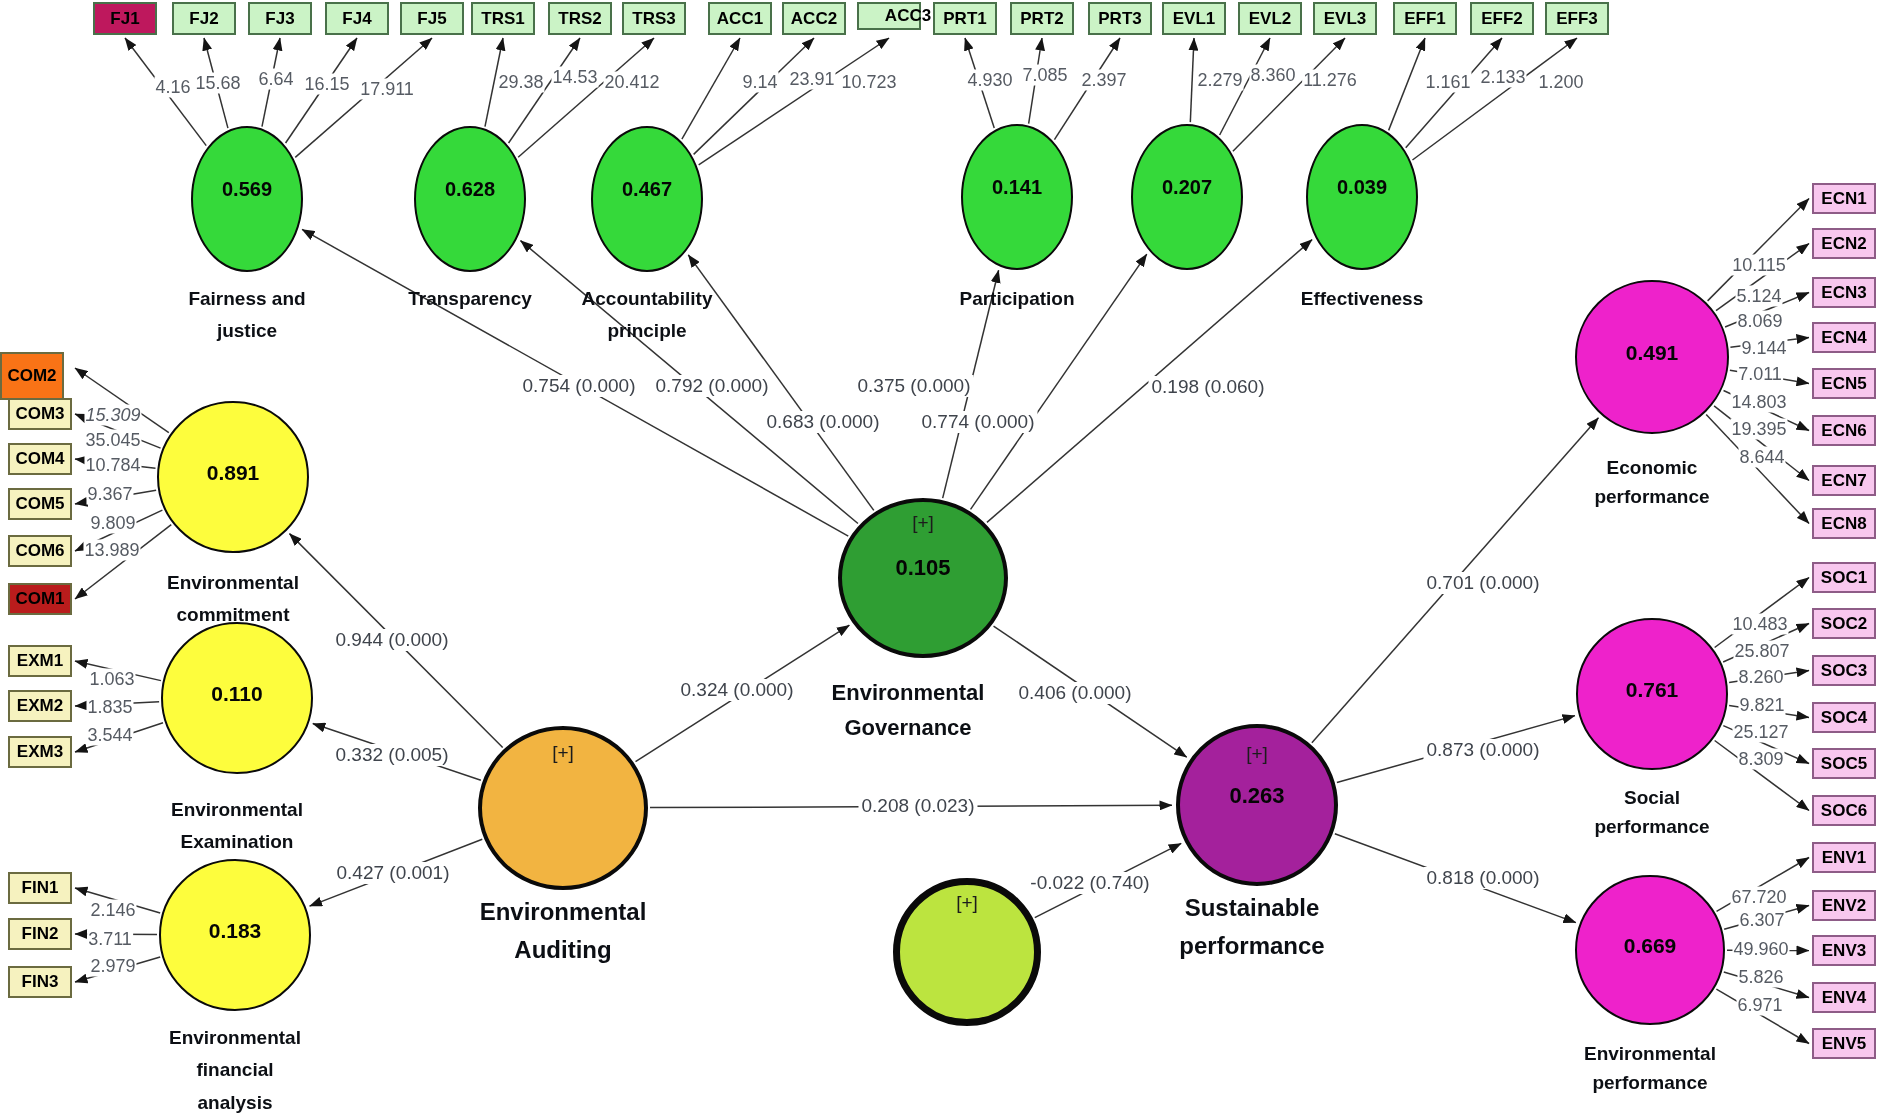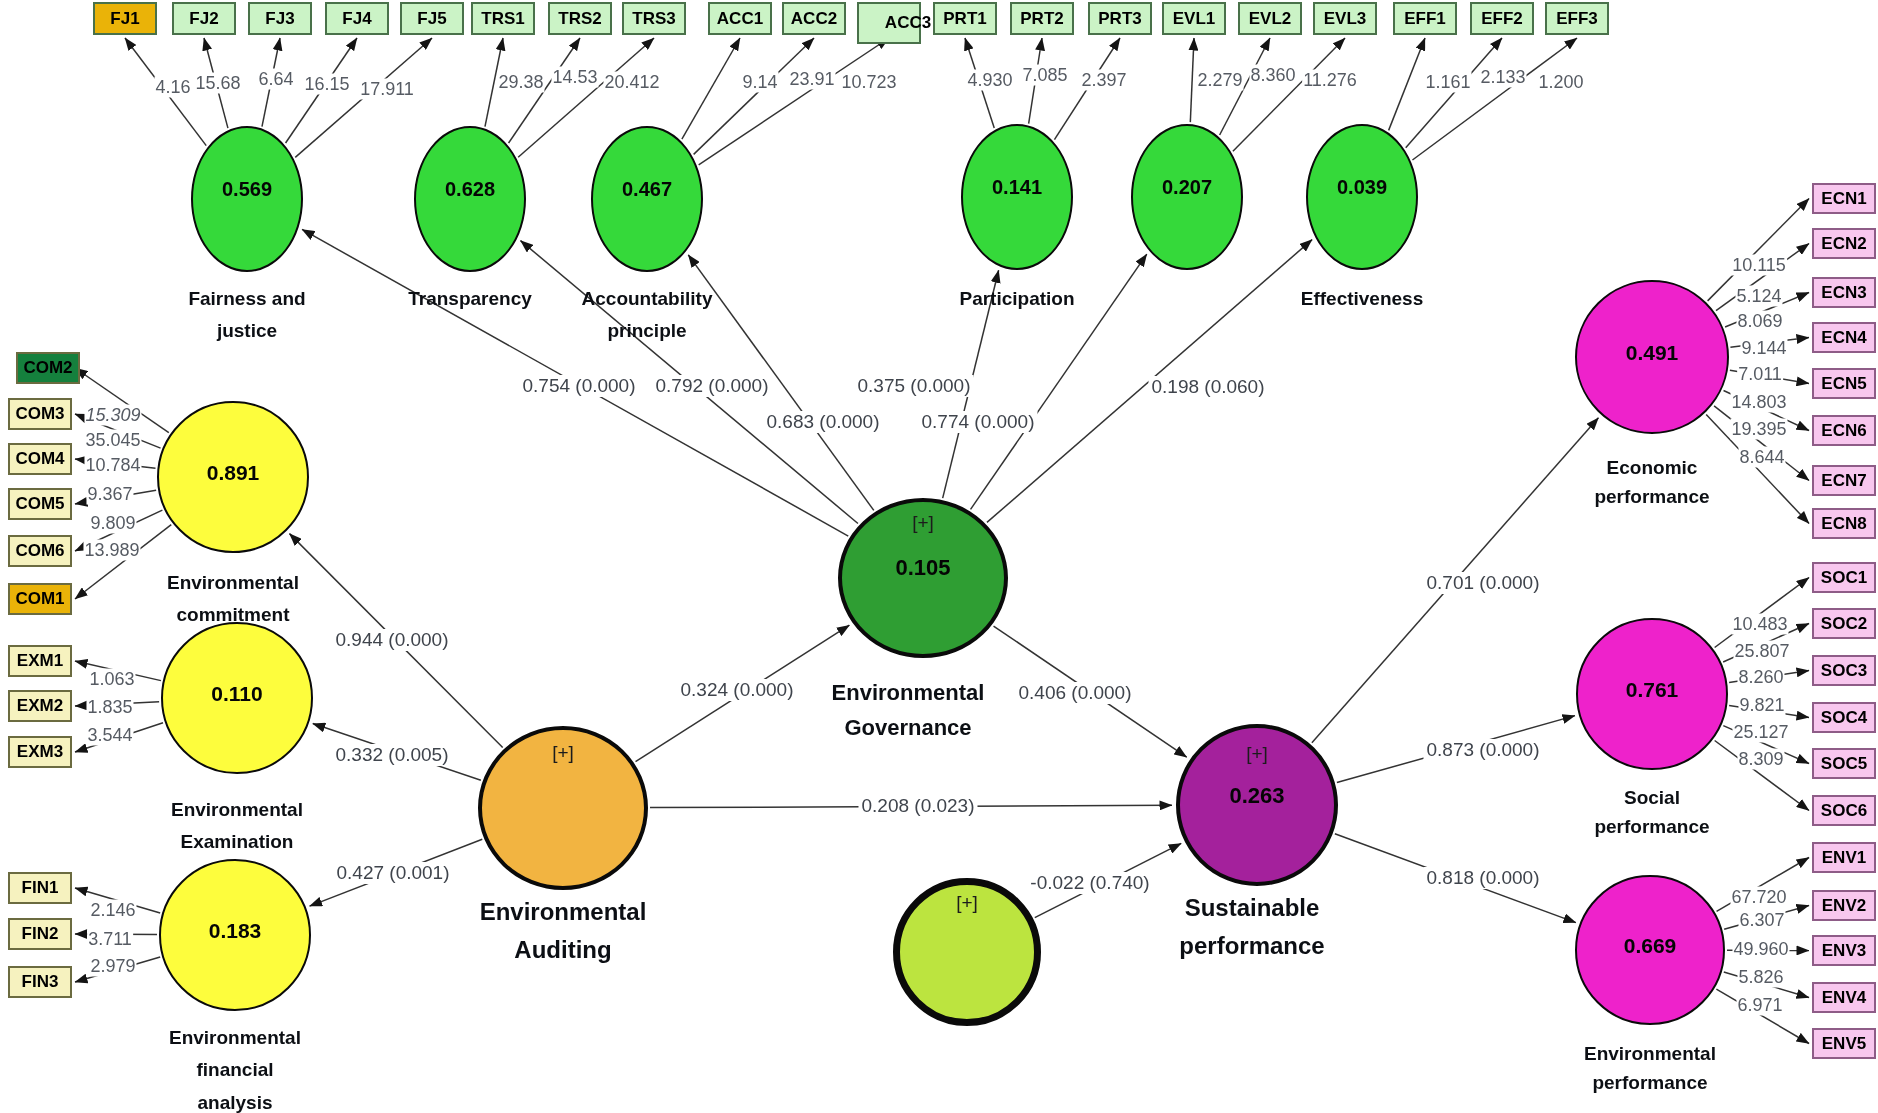--- a/index.html
+++ b/index.html
@@ -89,46 +89,46 @@
       <line x1="873.8146187610264" y1="510.3621633754425" x2="688.3090153313702" y2="254.84439786187315" stroke="#333333" stroke-width="1.5" marker-end="url(#arr)"></line>
       <line x1="942.678383502134" y1="498.1251453950201" x2="998.6297437942649" y2="270.3021945818235" stroke="#333333" stroke-width="1.5" marker-end="url(#arr)"></line>
       <line x1="970.5242673011047" y1="509.3152981774672" x2="1146.7819347719242" y2="254.14087212655616" stroke="#333333" stroke-width="1.5" marker-end="url(#arr)"></line>
       <line x1="986.9582628605767" y1="522.4120506032972" x2="1312.0563724364306" y2="239.67221440520504" stroke="#333333" stroke-width="1.5" marker-end="url(#arr)"></line>
       <line x1="993.5325730304389" y1="626.0056833415196" x2="1186.6995049091452" y2="757.2209210011256" stroke="#333333" stroke-width="1.5" marker-end="url(#arr)"></line>
       <line x1="1034.7884350443235" y1="917.6382760292568" x2="1181.1839871214804" y2="843.4308754935944" stroke="#333333" stroke-width="1.5" marker-end="url(#arr)"></line>
       <line x1="1311.8916113584794" y1="742.743185092155" x2="1598.4310780718454" y2="417.7566506931981" stroke="#333333" stroke-width="1.5" marker-end="url(#arr)"></line>
       <line x1="1336.904968958436" y1="782.5456922673762" x2="1574.9831624497" y2="715.6427062483122" stroke="#333333" stroke-width="1.5" marker-end="url(#arr)"></line>
       <line x1="1334.8689385374769" y1="833.7302699438528" x2="1575.8837813920402" y2="922.6543213787426" stroke="#333333" stroke-width="1.5" marker-end="url(#arr)"></line>
     </svg>
-<div class="box" style="left: 93px; top: 2px; width: 64px; height: 33px; background: #eab308; border-color: rgb(73, 113, 74);">FJ1</div>
+<div class="box" style="left: 93px; top: 2px; width: 64px; height: 33px; background: #be185d; border-color: rgb(73, 113, 74);">FJ1</div>
     <div class="box" style="left: 172px; top: 2px; width: 64px; height: 33px; background: rgb(203, 243, 198); border-color: rgb(73, 113, 74);">FJ2</div>
     <div class="box" style="left: 248px; top: 2px; width: 64px; height: 33px; background: rgb(203, 243, 198); border-color: rgb(73, 113, 74);">FJ3</div>
     <div class="box" style="left: 325px; top: 2px; width: 64px; height: 33px; background: rgb(203, 243, 198); border-color: rgb(73, 113, 74);">FJ4</div>
     <div class="box" style="left: 400px; top: 2px; width: 64px; height: 33px; background: rgb(203, 243, 198); border-color: rgb(73, 113, 74);">FJ5</div>
     <div class="box" style="left: 471px; top: 2px; width: 64px; height: 33px; background: rgb(203, 243, 198); border-color: rgb(73, 113, 74);">TRS1</div>
     <div class="box" style="left: 548px; top: 2px; width: 64px; height: 33px; background: rgb(203, 243, 198); border-color: rgb(73, 113, 74);">TRS2</div>
     <div class="box" style="left: 622px; top: 2px; width: 64px; height: 33px; background: rgb(203, 243, 198); border-color: rgb(73, 113, 74);">TRS3</div>
     <div class="box" style="left: 708px; top: 2px; width: 64px; height: 33px; background: rgb(203, 243, 198); border-color: rgb(73, 113, 74);">ACC1</div>
     <div class="box" style="left: 782px; top: 2px; width: 64px; height: 33px; background: rgb(203, 243, 198); border-color: rgb(73, 113, 74);">ACC2</div>
-    <div class="box" style="left: 857px; top: 2px; width: 64px; height: 42px; background: rgb(203, 243, 198); border-color: rgb(73, 113, 74); padding-left: 38px;">ACC3</div>
+    <div class="box" style="left: 857px; top: 2px; width: 64px; height: 28px; background: rgb(203, 243, 198); border-color: rgb(73, 113, 74); padding-left: 38px;">ACC3</div>
     <div class="box" style="left: 933px; top: 2px; width: 64px; height: 33px; background: rgb(203, 243, 198); border-color: rgb(73, 113, 74);">PRT1</div>
     <div class="box" style="left: 1010px; top: 2px; width: 64px; height: 33px; background: rgb(203, 243, 198); border-color: rgb(73, 113, 74);">PRT2</div>
     <div class="box" style="left: 1088px; top: 2px; width: 64px; height: 33px; background: rgb(203, 243, 198); border-color: rgb(73, 113, 74);">PRT3</div>
     <div class="box" style="left: 1162px; top: 2px; width: 64px; height: 33px; background: rgb(203, 243, 198); border-color: rgb(73, 113, 74);">EVL1</div>
     <div class="box" style="left: 1238px; top: 2px; width: 64px; height: 33px; background: rgb(203, 243, 198); border-color: rgb(73, 113, 74);">EVL2</div>
     <div class="box" style="left: 1313px; top: 2px; width: 64px; height: 33px; background: rgb(203, 243, 198); border-color: rgb(73, 113, 74);">EVL3</div>
     <div class="box" style="left: 1393px; top: 2px; width: 64px; height: 33px; background: rgb(203, 243, 198); border-color: rgb(73, 113, 74);">EFF1</div>
     <div class="box" style="left: 1470px; top: 2px; width: 64px; height: 33px; background: rgb(203, 243, 198); border-color: rgb(73, 113, 74);">EFF2</div>
     <div class="box" style="left: 1545px; top: 2px; width: 64px; height: 33px; background: rgb(203, 243, 198); border-color: rgb(73, 113, 74);">EFF3</div>
-    <div class="box" style="left: 16px; top: 352px; width: 64px; height: 32px; background: #15803d; border-color: rgb(107, 107, 64);">COM2</div>
+    <div class="box" style="left: 0; top: 352px; width: 64px; height: 48px; background: #f97316; border-color: rgb(107, 107, 64);">COM2</div>
     <div class="box" style="left: 8px; top: 398px; width: 64px; height: 32px; background: rgb(246, 242, 191); border-color: rgb(107, 107, 64);">COM3</div>
     <div class="box" style="left: 8px; top: 443px; width: 64px; height: 32px; background: rgb(246, 242, 191); border-color: rgb(107, 107, 64);">COM4</div>
     <div class="box" style="left: 8px; top: 488px; width: 64px; height: 32px; background: rgb(246, 242, 191); border-color: rgb(107, 107, 64);">COM5</div>
     <div class="box" style="left: 8px; top: 535px; width: 64px; height: 32px; background: rgb(246, 242, 191); border-color: rgb(107, 107, 64);">COM6</div>
-    <div class="box" style="left: 8px; top: 583px; width: 64px; height: 32px; background: #eab308; border-color: rgb(107, 107, 64);">COM1</div>
+    <div class="box" style="left: 8px; top: 583px; width: 64px; height: 32px; background: #b91c1c; border-color: rgb(107, 107, 64);">COM1</div>
     <div class="box" style="left: 8px; top: 645px; width: 64px; height: 32px; background: rgb(246, 242, 191); border-color: rgb(107, 107, 64);">EXM1</div>
     <div class="box" style="left: 8px; top: 690px; width: 64px; height: 32px; background: rgb(246, 242, 191); border-color: rgb(107, 107, 64);">EXM2</div>
     <div class="box" style="left: 8px; top: 736px; width: 64px; height: 32px; background: rgb(246, 242, 191); border-color: rgb(107, 107, 64);">EXM3</div>
     <div class="box" style="left: 8px; top: 872px; width: 64px; height: 32px; background: rgb(246, 242, 191); border-color: rgb(107, 107, 64);">FIN1</div>
     <div class="box" style="left: 8px; top: 918px; width: 64px; height: 32px; background: rgb(246, 242, 191); border-color: rgb(107, 107, 64);">FIN2</div>
     <div class="box" style="left: 8px; top: 966px; width: 64px; height: 32px; background: rgb(246, 242, 191); border-color: rgb(107, 107, 64);">FIN3</div>
     <div class="box" style="left: 1812px; top: 183px; width: 64px; height: 31px; background: rgb(248, 199, 238); border-color: rgb(142, 92, 135);">ECN1</div>
     <div class="box" style="left: 1812px; top: 228px; width: 64px; height: 31px; background: rgb(248, 199, 238); border-color: rgb(142, 92, 135);">ECN2</div>
     <div class="box" style="left: 1812px; top: 277px; width: 64px; height: 31px; background: rgb(248, 199, 238); border-color: rgb(142, 92, 135);">ECN3</div>
     <div class="box" style="left: 1812px; top: 322px; width: 64px; height: 31px; background: rgb(248, 199, 238); border-color: rgb(142, 92, 135);">ECN4</div>

